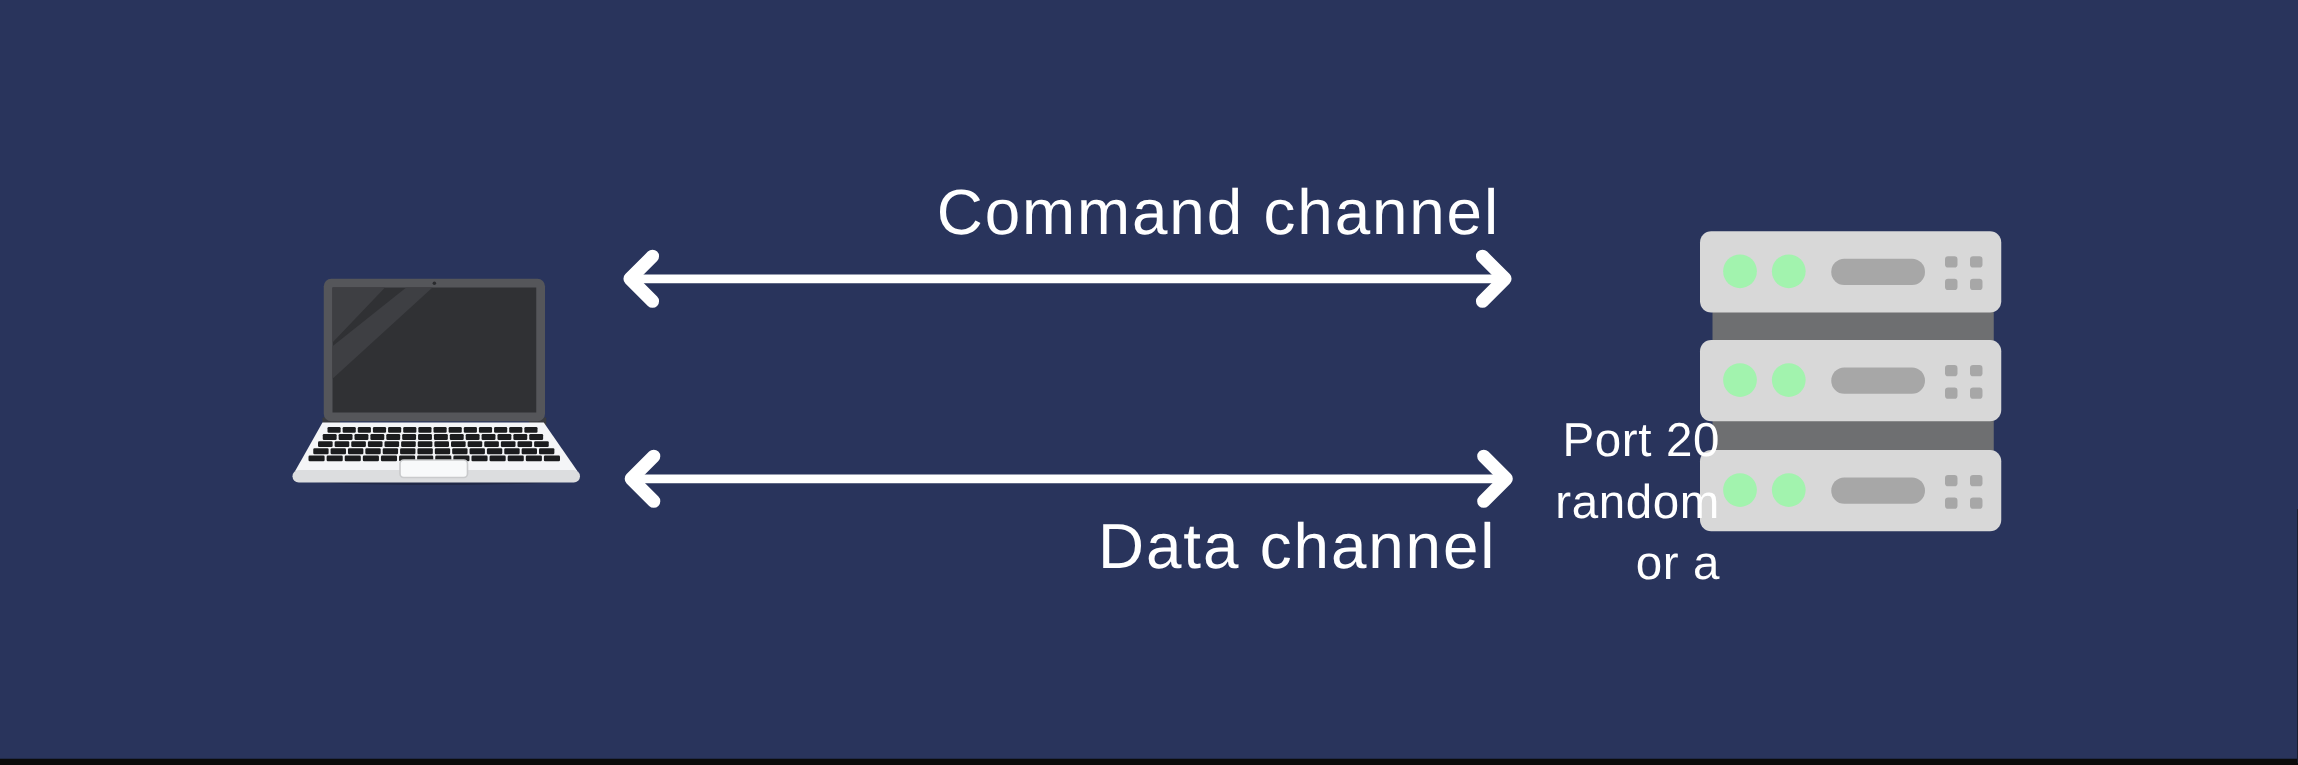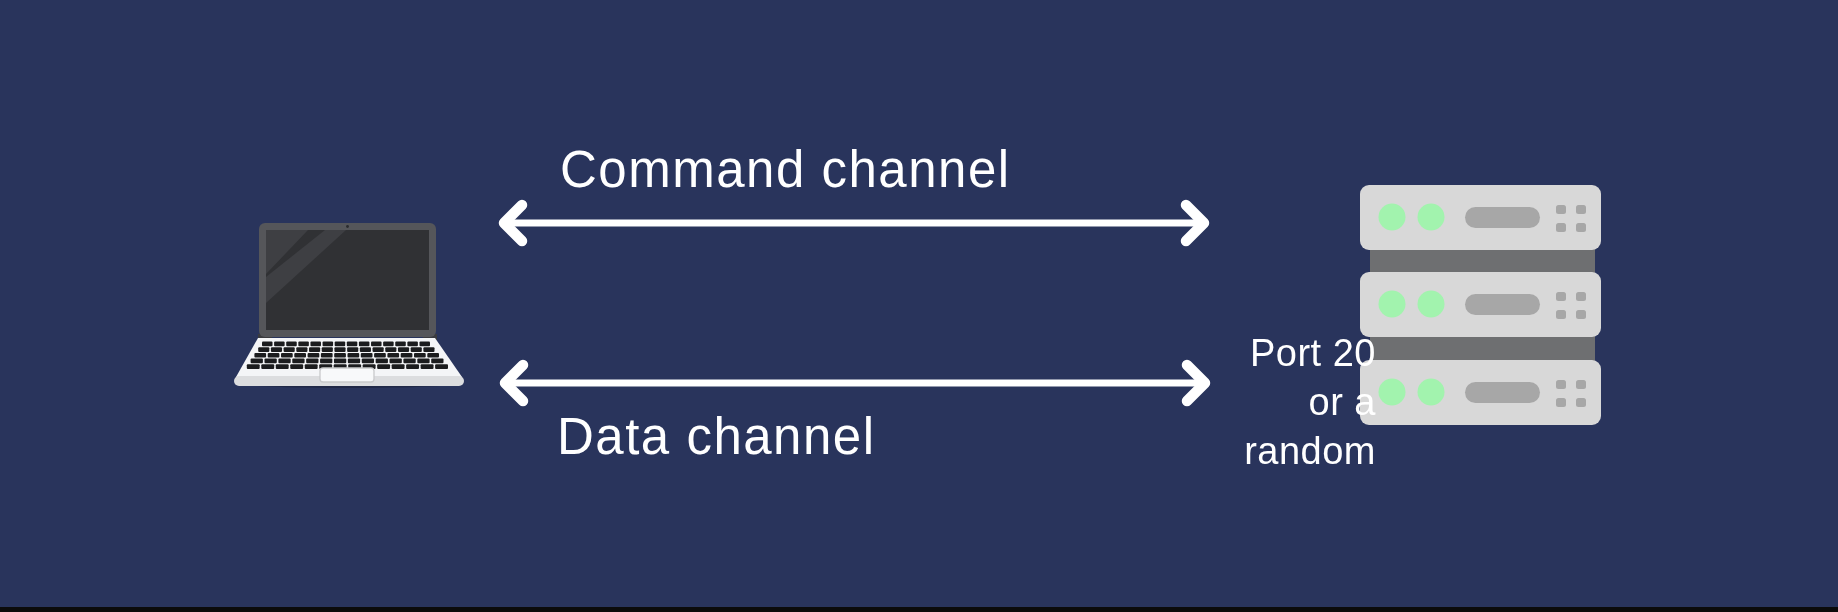--- a/index.html
+++ b/index.html
@@ -8,21 +8,21 @@
     width:1838px;height:612px;
     overflow:hidden;
     background:var(--background,#29345C);
     font-family:"Liberation Sans",sans-serif;
   }
   .abs{position:absolute;}
   .channel-label{
     color:var(--text,#fff);
     font-size:51px;
     letter-spacing:1.5px;
-    text-align:left;
+    text-align:right;
     white-space:nowrap;
   }
   .port-label{
     color:var(--text,#fff);
     font-size:38px;
     letter-spacing:.5px;
     white-space:nowrap;
   }
   .port-multiline{
     text-align:right;
@@ -159,18 +159,18 @@
   <svg class="abs" style="left:499px;top:360px" width="712" height="46" viewBox="0 0 712 46">
     <line class="shaft" x1="14" y1="23" x2="698" y2="23"></line>
     <polyline class="head" points="24,5 6,23 24,41"></polyline>
     <polyline class="head" points="688,5 706,23 688,41"></polyline>
   </svg>
 
   <div class="abs channel-label" style="left:557px;top:407px;width:640px">Data channel</div>
 
   <div class="abs port-label port-multiline" style="left:1186px;top:329px;width:190px">
     <div>Port 20</div>
+    <div>random</div>
     <div>or a</div>
-    <div>random</div>
   </div>
 
   <div class="abs" id="bottom-bar"></div>
 </div>
 
 </body></html>

